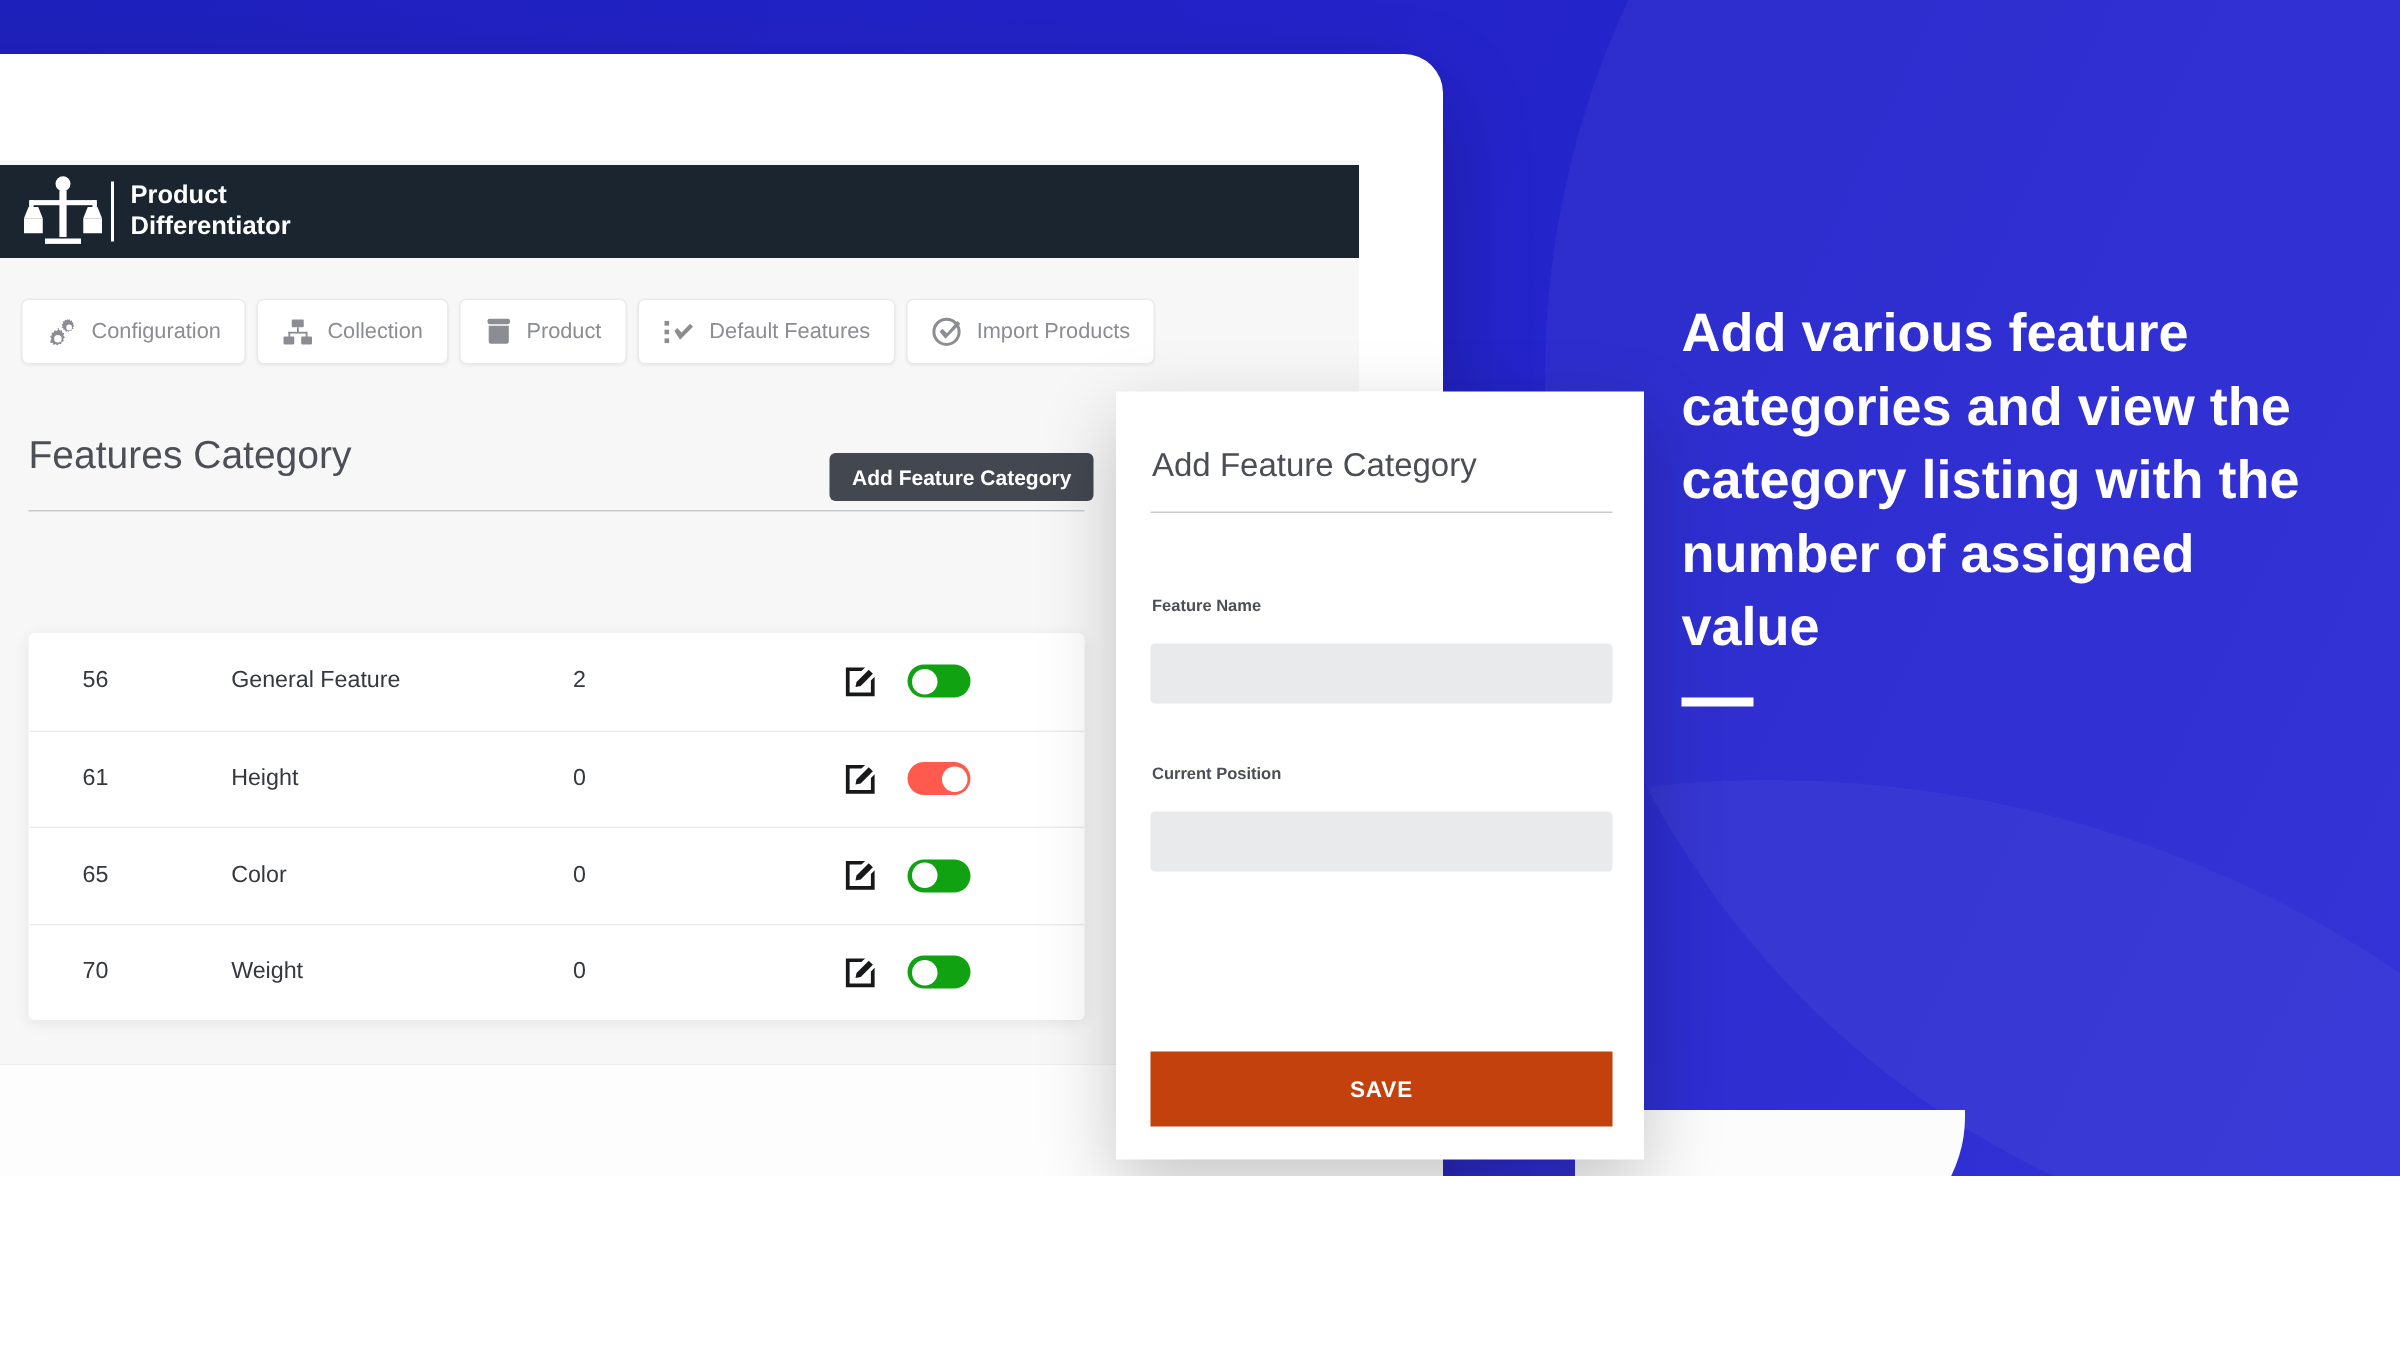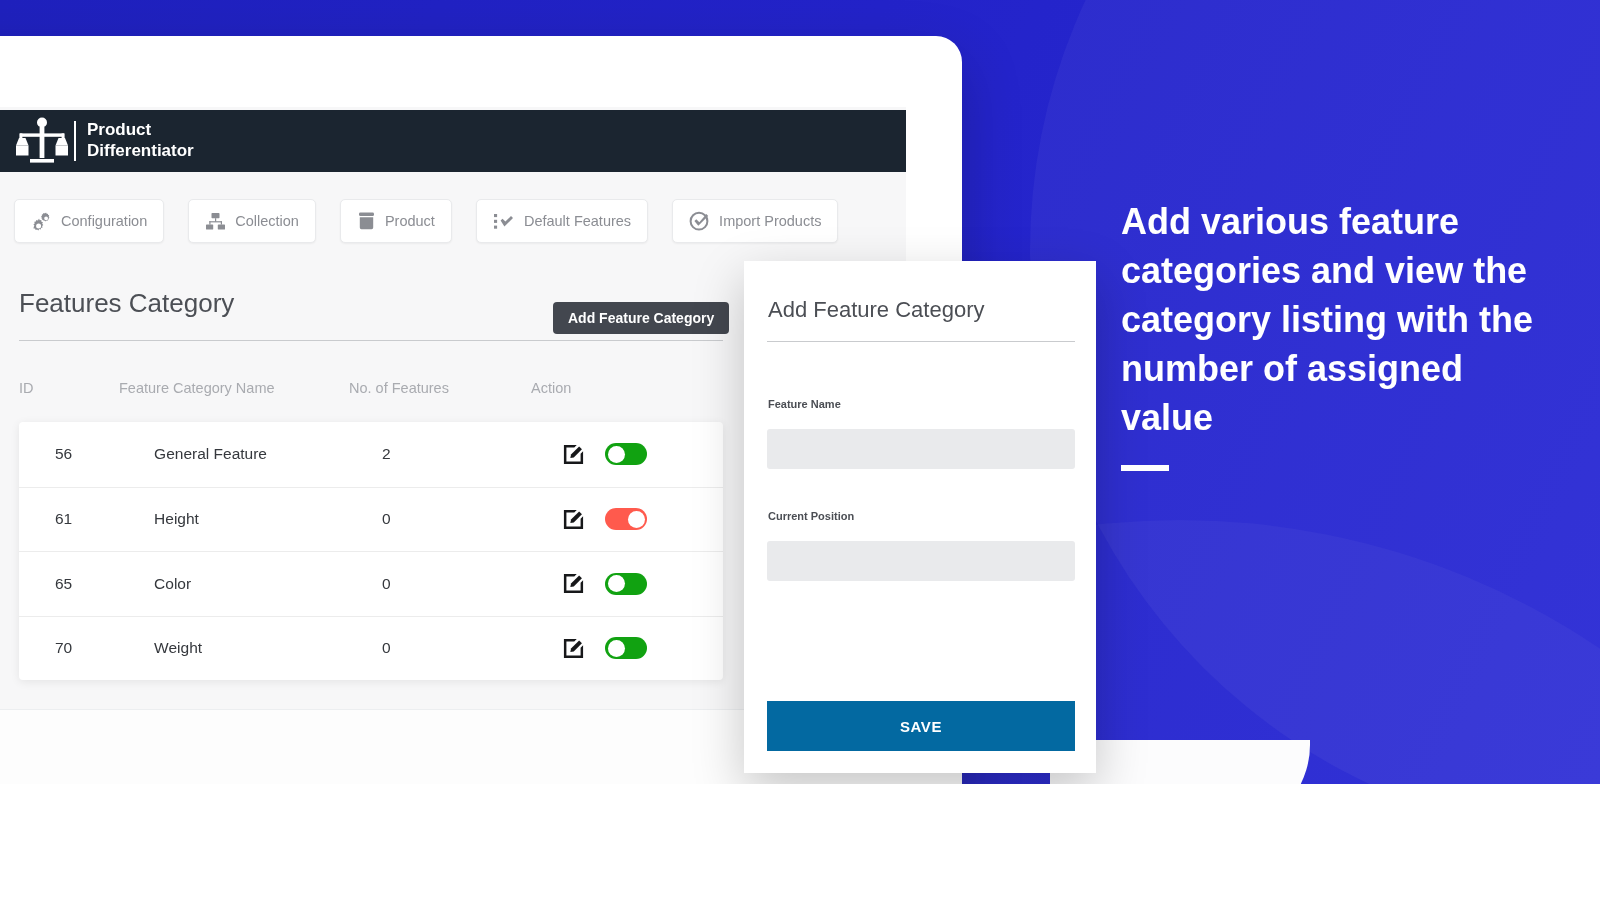--- a/index.html
+++ b/index.html
@@ -106,21 +106,21 @@
     font-size: 17px;
     font-weight: 700;
     line-height: 1.22;
   }
 
   
   .tabbar {
     position: absolute;
     left: 14px; top: 199px;
     display: flex;
-    gap: 24px;
+    gap: 7px;
   }
   .tab {
     height: 44px;
     background: #ffffff;
     border: 1px solid #e9eaec;
     border-radius: 5px;
     display: flex;
     align-items: center;
     gap: 9px;
     padding: 0 16px;
@@ -267,21 +267,21 @@
   }
   .lbl-name  { top: 137px; }
   .inp-name  { top: 168px; }
   .lbl-pos   { top: 249px; text-align: right; }
   .inp-pos   { top: 280px; }
 
   .save-btn {
     position: absolute;
     left: 23px; top: 440px;
     width: 308px; height: 50px;
-    background: #0369a1;
+    background: #c2410c;
     border: none;
     color: #ffffff;
     font-size: 15px;
     font-weight: 700;
     letter-spacing: 0.6px;
     font-family: "Liberation Sans", sans-serif;
     cursor: pointer;
   }
 
   
@@ -405,26 +405,20 @@
         <path d="M5.4 10.1l1.9-1.9 3 3L17.4 3l1.8 1.9-9.9 9.9z" fill="#8b8d93"></path>
       </svg>
       <span>Import Products</span>
     </div>
   </div>
 
   <div class="panel-title">Features Category</div>
   <button class="add-btn">Add Feature Category</button>
   <div class="title-rule"></div>
 
-  <div class="thead">
-    <div class="col-id">ID</div>
-    <div class="col-name">Feature Category Name</div>
-    <div class="col-count">No. of Features</div>
-    <div class="col-act">Action</div>
-  </div>
 
   <div class="table-card">
 
     <div class="trow">
       <div class="col-id">56</div>
       <div class="col-name">General Feature</div>
       <div class="col-count">2</div>
       <div class="col-act">
         <svg class="edit-icon" viewBox="0 0 24 24">
           <path d="M2 2h13.4l-2.6 2.6H4.6v14.8h14.8v-8.2L22 8.6V22H2z" fill="#17181a"></path>

